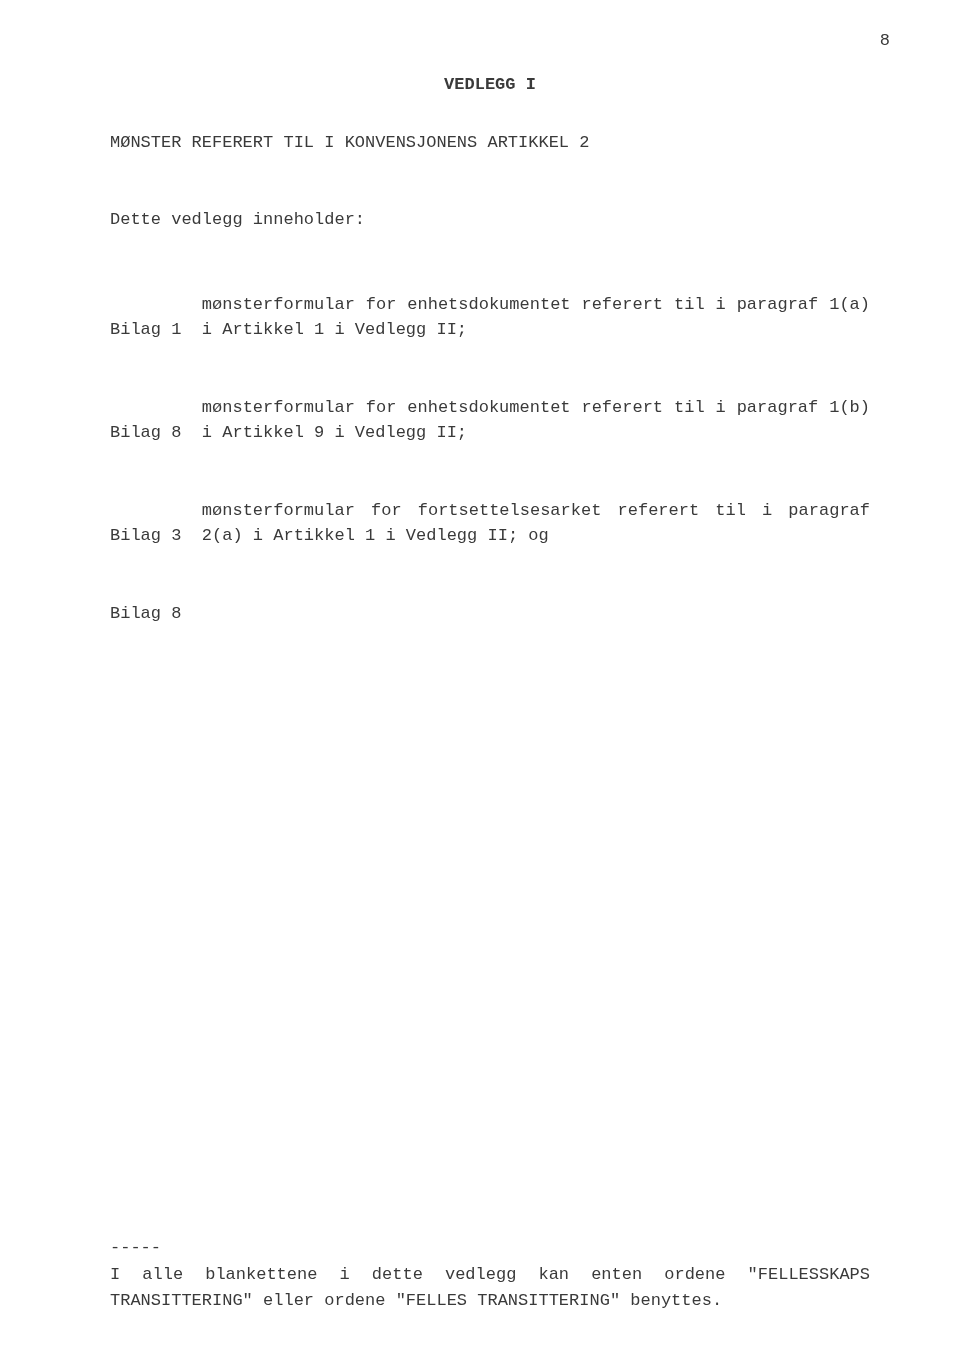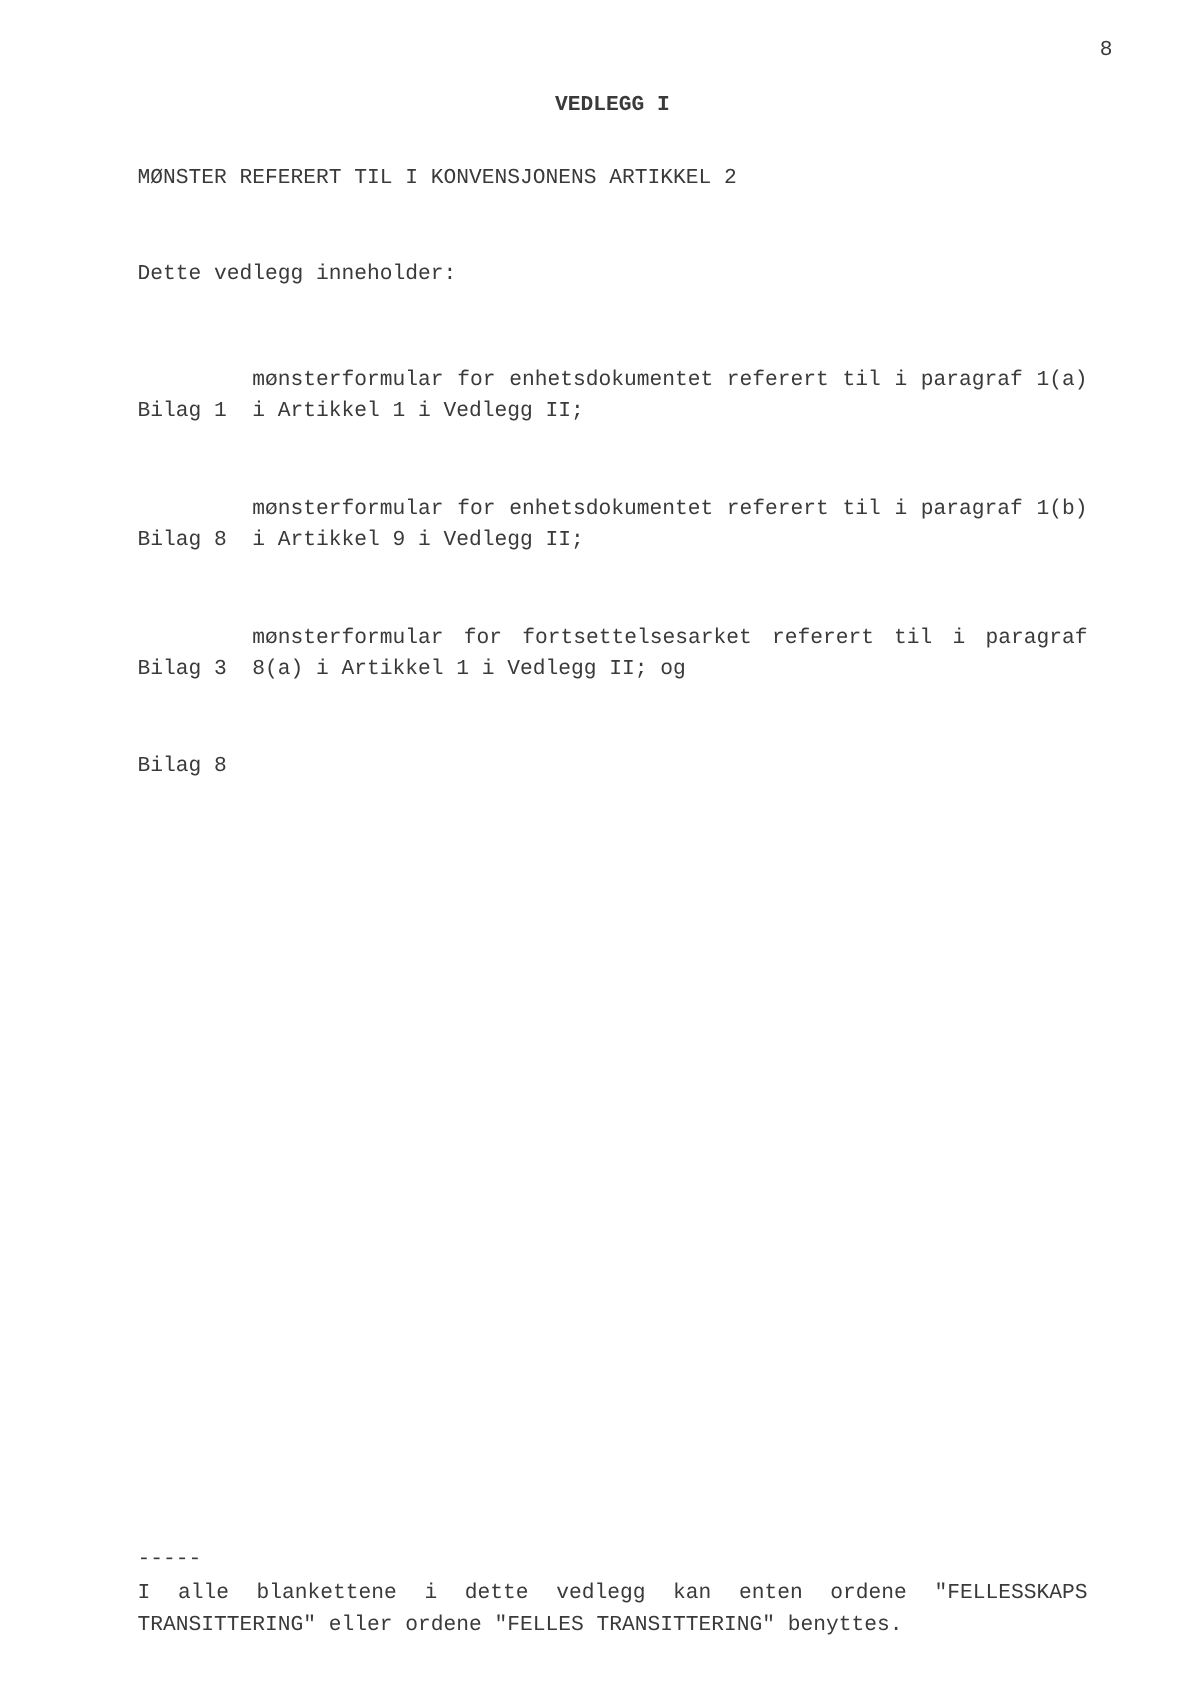--- a/index.html
+++ b/index.html
@@ -84,21 +84,21 @@
 <div class="bilag">
   <div class="bilag-row">
     <span class="bilag-label">Bilag 8  </span>
     <span class="bilag-body justified">mønsterformular for enhetsdokumentet referert til i paragraf 1(b) i Artikkel 9 i Vedlegg II;</span>
   </div>
 </div>
 
 <div class="bilag">
   <div class="bilag-row">
     <span class="bilag-label">Bilag 3  </span>
-    <span class="bilag-body justified">mønsterformular for fortsettelsesarket referert til i paragraf 8(a) i Artikkel 1 i Vedlegg II; og</span>
+    <span class="bilag-body justified">mønsterformular for fortsettelsesarket referert til i paragraf 2(a) i Artikkel 1 i Vedlegg II; og</span>
   </div>
 </div>
 
 <div class="bilag">
   <div class="bilag-row">
     <span class="bilag-label">Bilag 8  </span>
   </div>
 </div>
 
 <div class="footnote">

